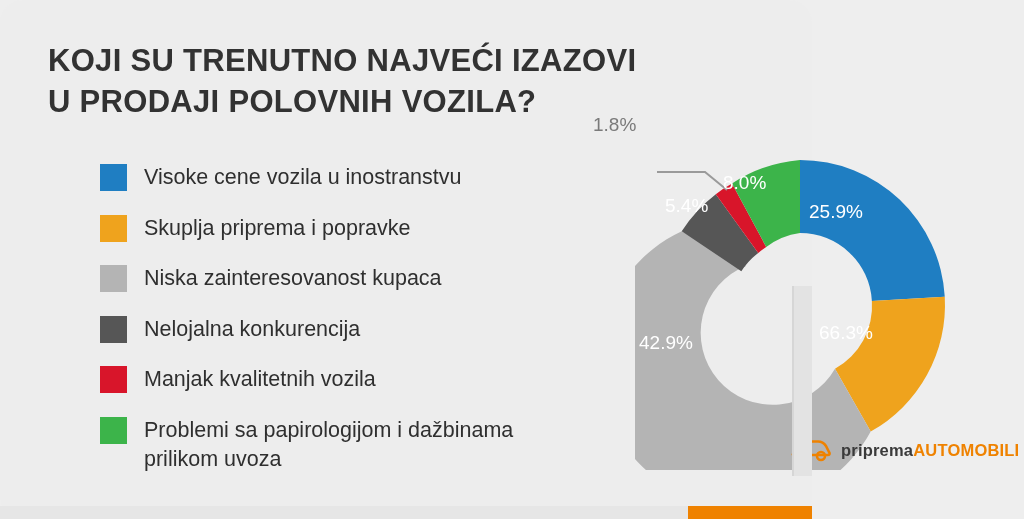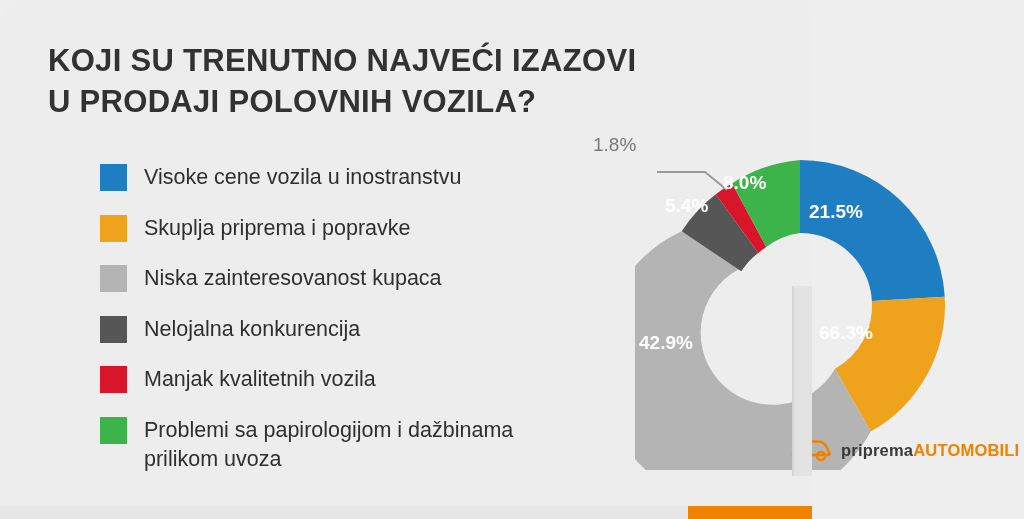--- a/index.html
+++ b/index.html
@@ -75,21 +75,21 @@
     height: 400px;
   }
   #donut {
     position: absolute;
     left: 35px;
     top: 40px;
   }
   .slice-label {
     position: absolute;
     font-size: 19px;
-    font-weight: bold;
+    font-weight: normal;
     color: #ffffff;
     white-space: nowrap;
   }
   .callout-label {
     position: absolute;
     font-size: 19px;
     color: #7a7a7a;
     white-space: nowrap;
   }
 
@@ -214,26 +214,26 @@
         <path fill="#3cb44a" d="M 97.03 43.56
                  A 145 145 0 0 1 165 20
                  L 165 93
                  A 72 72 0 0 0 131.21 106.97
                  Z"></path>
       </g>
 
       <polyline points="92,50 70,32 22,32" fill="none" stroke="#9a9a9a" stroke-width="2"></polyline>
     </svg>
 
-    <span class="slice-label" style="left:209px; top:101px;">21.5%</span>
+    <span class="slice-label" style="left:209px; top:101px;">25.9%</span>
     <span class="slice-label" style="left:219px; top:222px;">66.3%</span>
     <span class="slice-label" style="left:39px; top:232px;">42.9%</span>
     <span class="slice-label" style="left:65px; top:95px;text-align:center;">5.4%</span>
     <span class="slice-label" style="left:123px; top:72px;">8.0%</span>
-    <span class="callout-label" style="left:-7px; top:14px;margin-top:20px;">1.8%</span>
+    <span class="callout-label" style="left:-7px; top:14px;">1.8%</span>
   </div>
 
   <div id="brand">
     <svg width="42" height="26" viewBox="0 0 42 26">
       <path d="M3 17 L5 9 C6 6 8 4.5 12 4.5 L28 4.5 C32 4.5 34 6 36 9 L39 15
                C40 16.5 40 18 38 18 L5 18 C3.2 18 2.6 17.8 3 17 Z" fill="none" stroke="#ef8200" stroke-width="2.6" stroke-linejoin="round"></path>
       <circle cx="12" cy="19" r="4" fill="none" stroke="#ef8200" stroke-width="2.6"></circle>
       <circle cx="31" cy="19" r="4" fill="none" stroke="#ef8200" stroke-width="2.6"></circle>
     </svg>
     <span id="brand-text">

